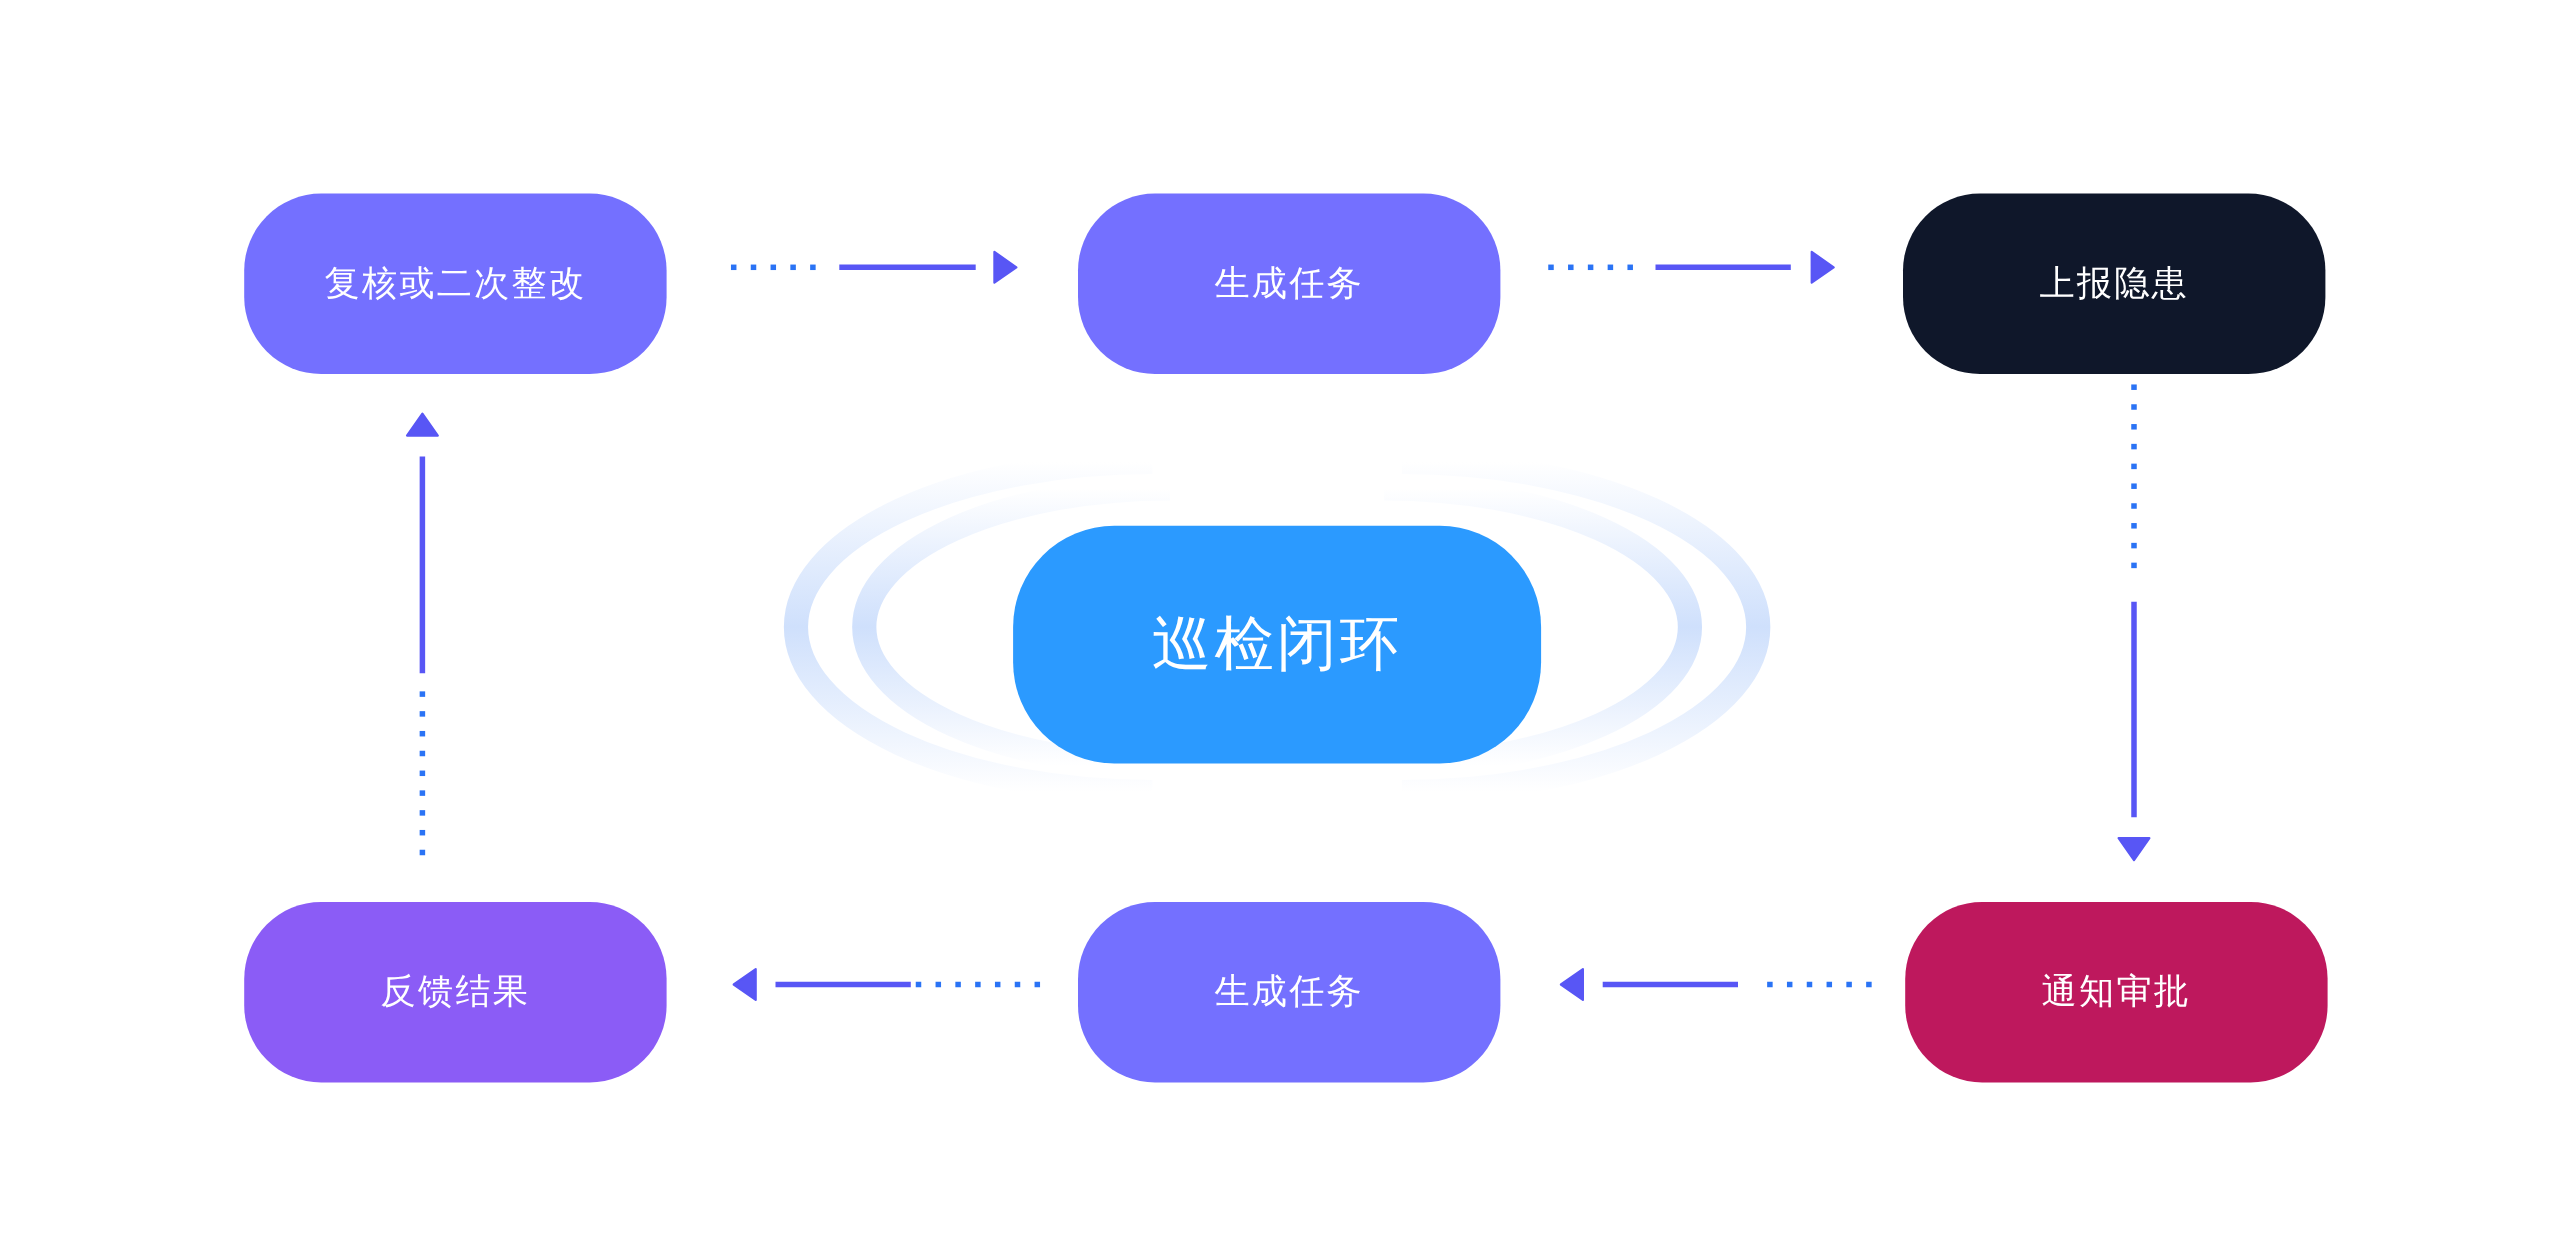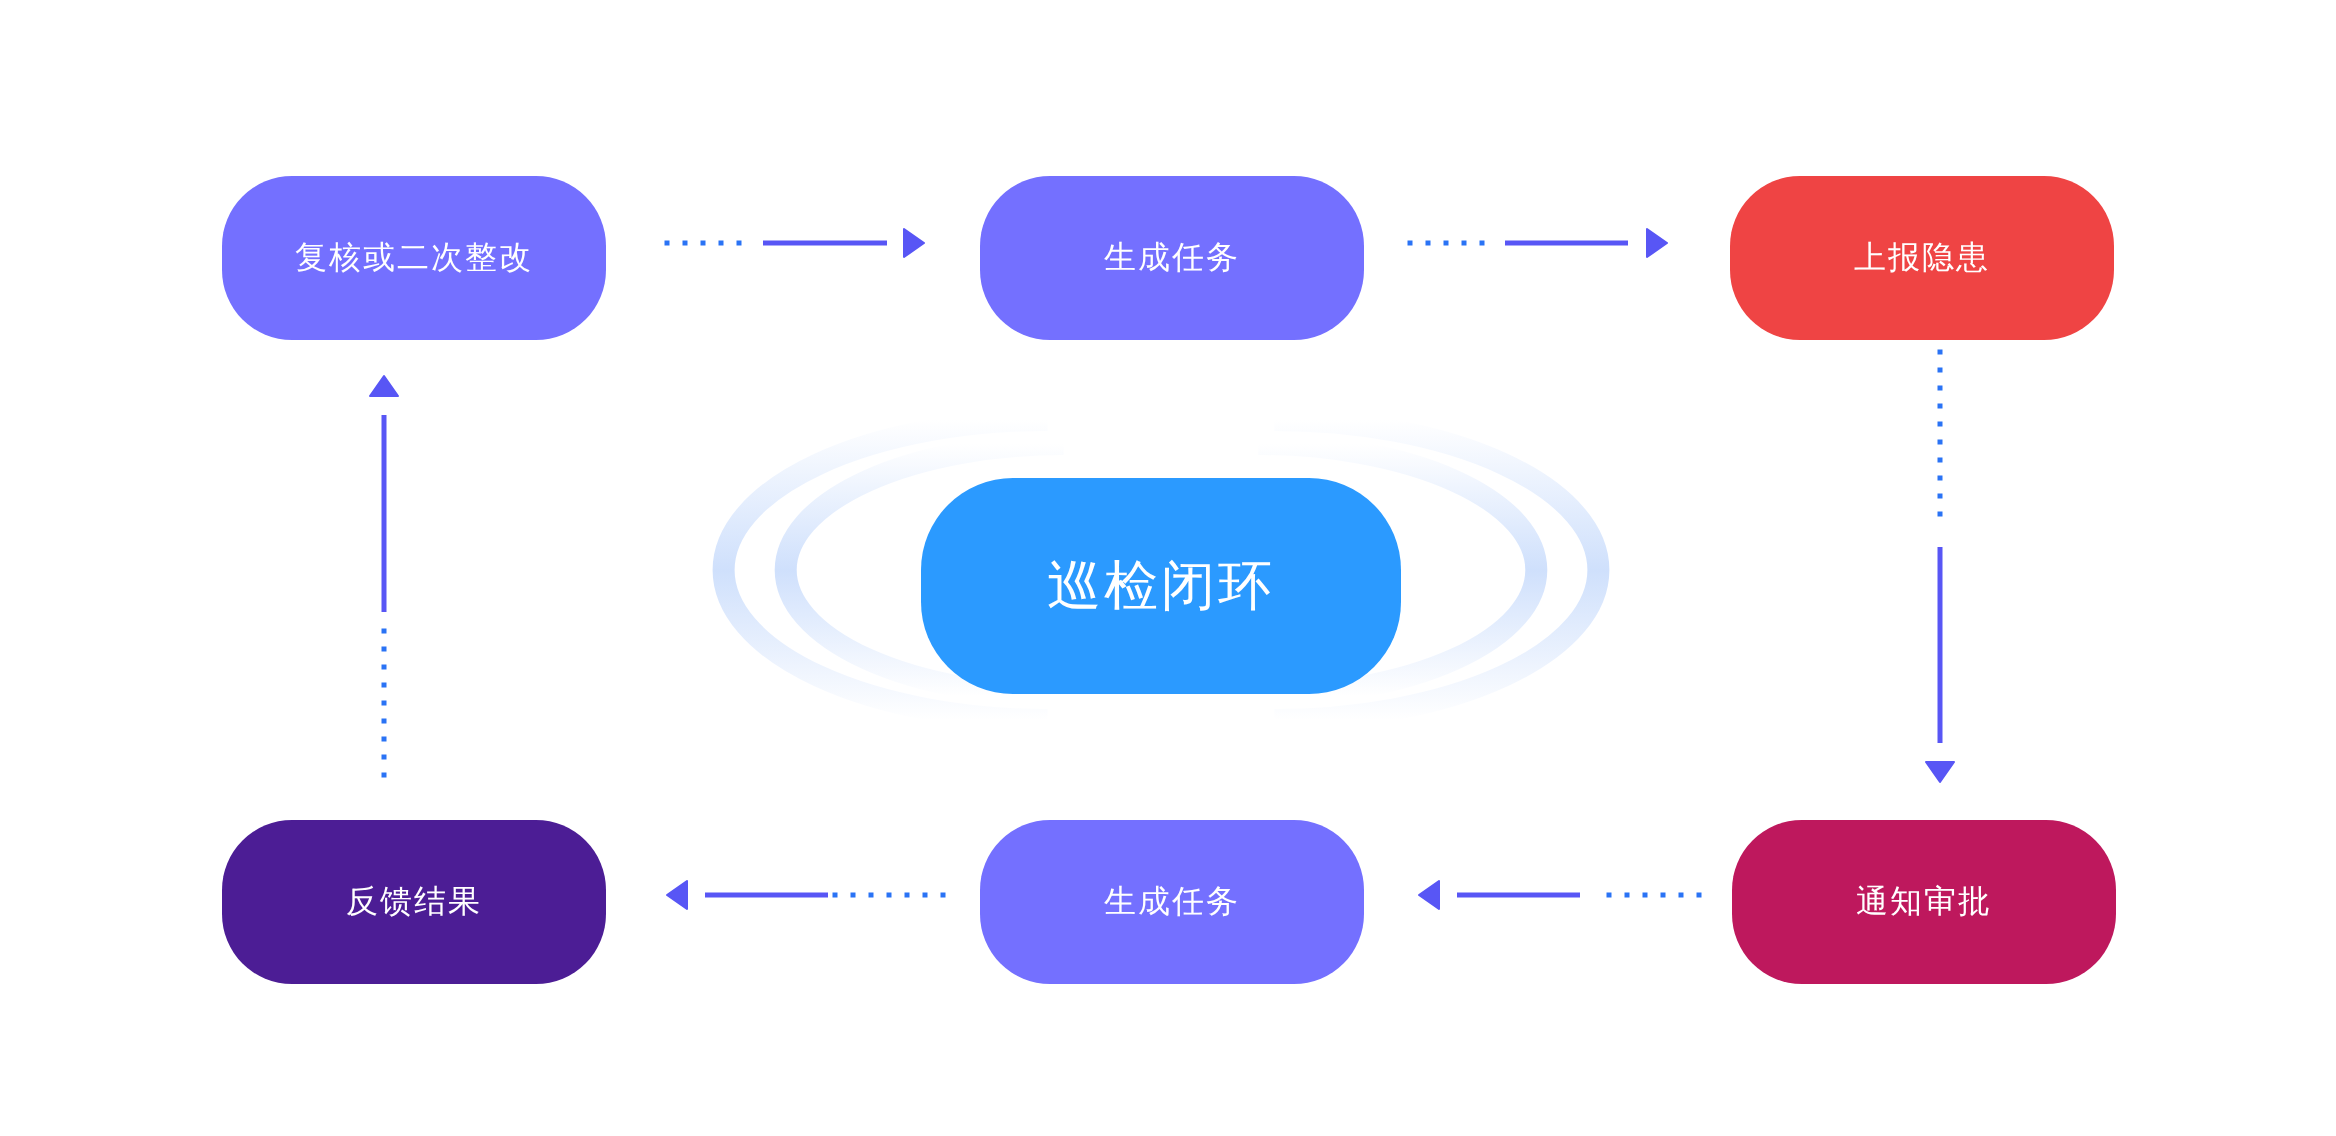--- a/index.html
+++ b/index.html
@@ -90,24 +90,24 @@
 <div class="pill center" style="left: 921px; top: 478px; background: rgb(43, 154, 255); color: rgb(255, 255, 255);">
   <span>巡检闭环</span>
 </div>
 
 <div class="pill step" style="left: 222px; top: 176px; background: rgb(116, 112, 255); color: rgb(255, 255, 255);">
   <span>复核或二次整改</span>
 </div>
 <div class="pill step" style="left: 980px; top: 176px; background: rgb(116, 112, 255); color: rgb(255, 255, 255); text-align: right;">
   <span>生成任务</span>
 </div>
-<div class="pill step" style="left: 1730px; top: 176px; background: #ef4444; color: rgb(255, 255, 255);">
+<div class="pill step" style="left: 1730px; top: 176px; background: #0f172a; color: rgb(255, 255, 255);">
   <span>上报隐患</span>
 </div>
 <div class="pill step" style="left: 1732px; top: 820px; background: #be185d; color: rgb(255, 255, 255);">
   <span>通知审批</span>
 </div>
 <div class="pill step" style="left: 980px; top: 820px; background: rgb(116, 112, 255); color: rgb(255, 255, 255);">
   <span>生成任务</span>
 </div>
-<div class="pill step" style="left: 222px; top: 820px; background: #4c1d95; color: rgb(255, 255, 255);">
+<div class="pill step" style="left: 222px; top: 820px; background: #8b5cf6; color: rgb(255, 255, 255);">
   <span>反馈结果</span>
 </div>
 
 </body></html>

